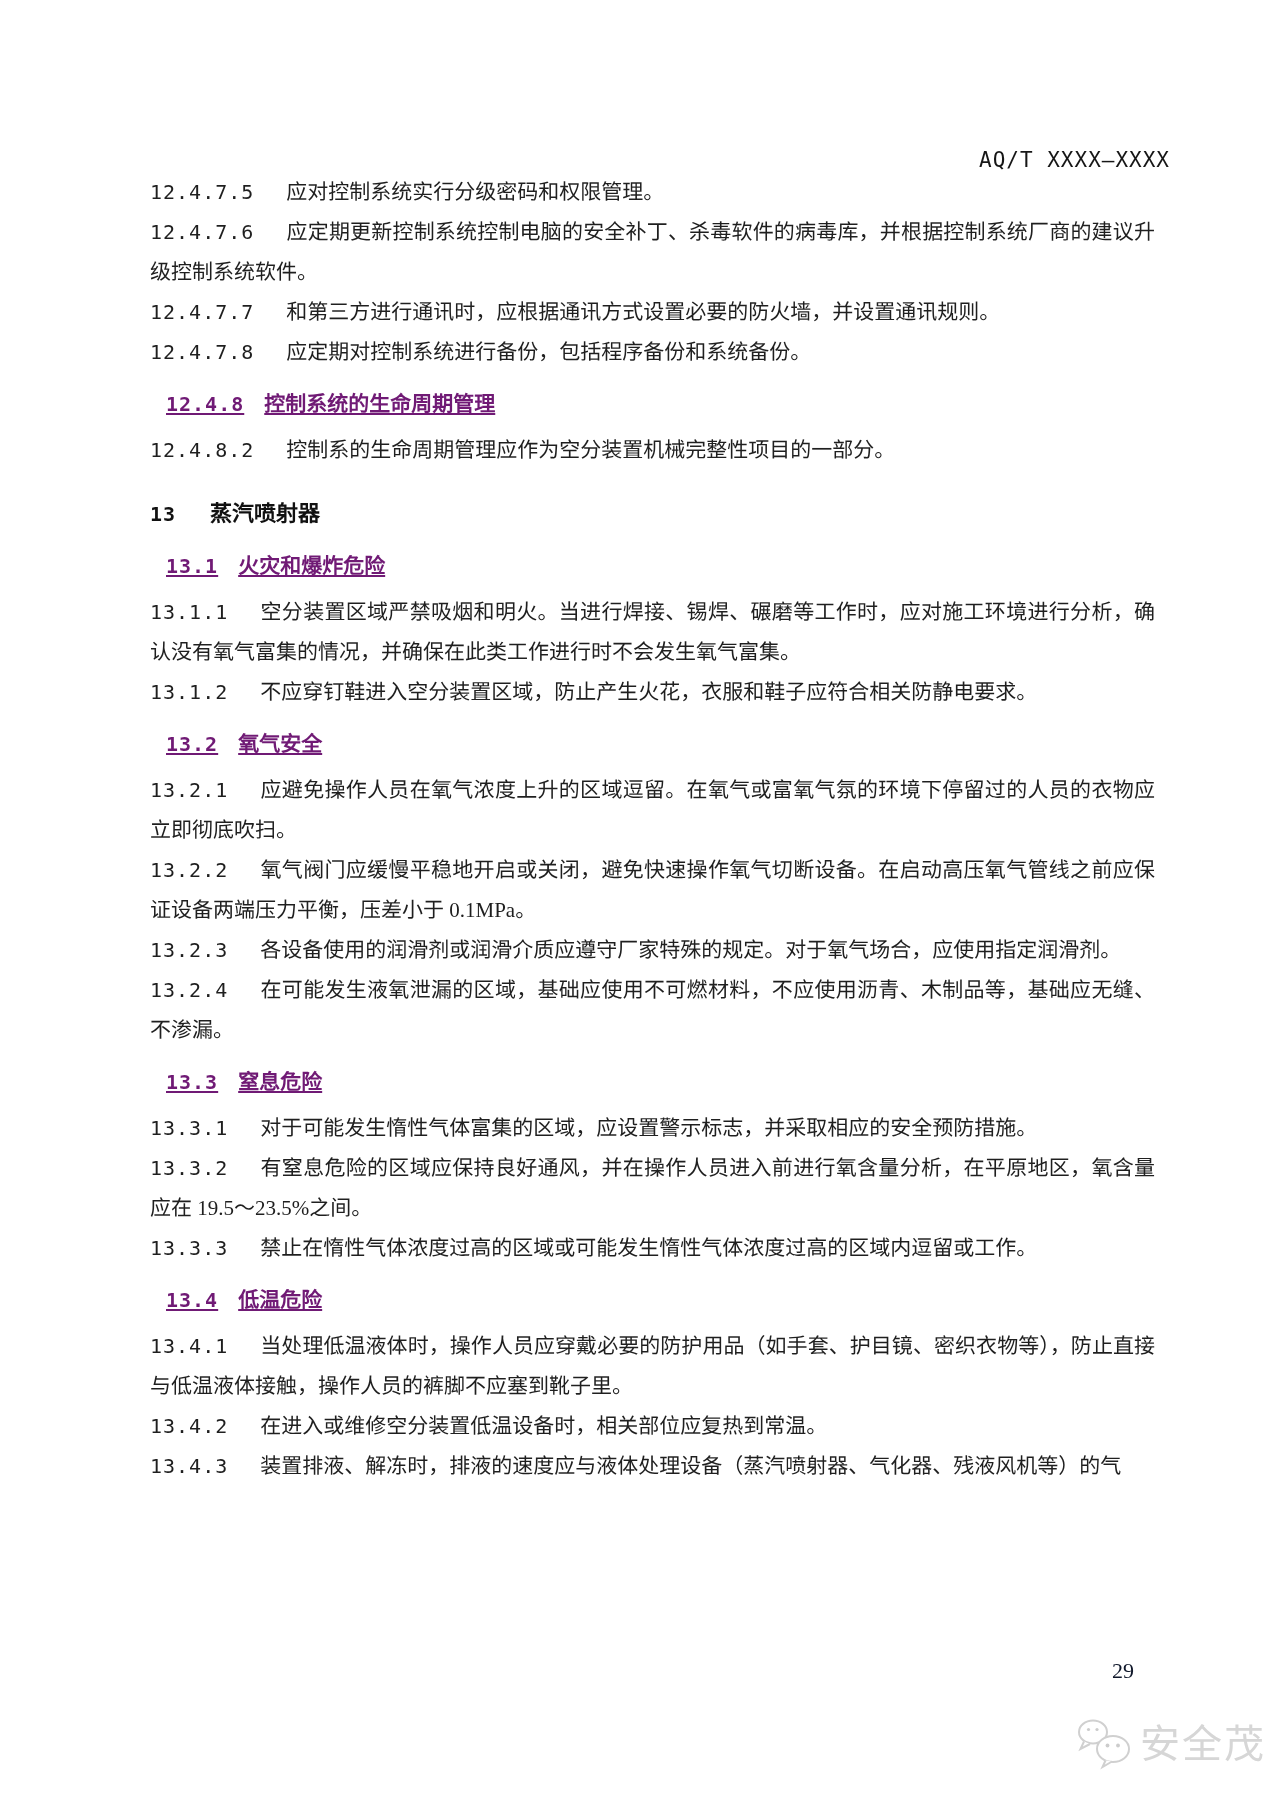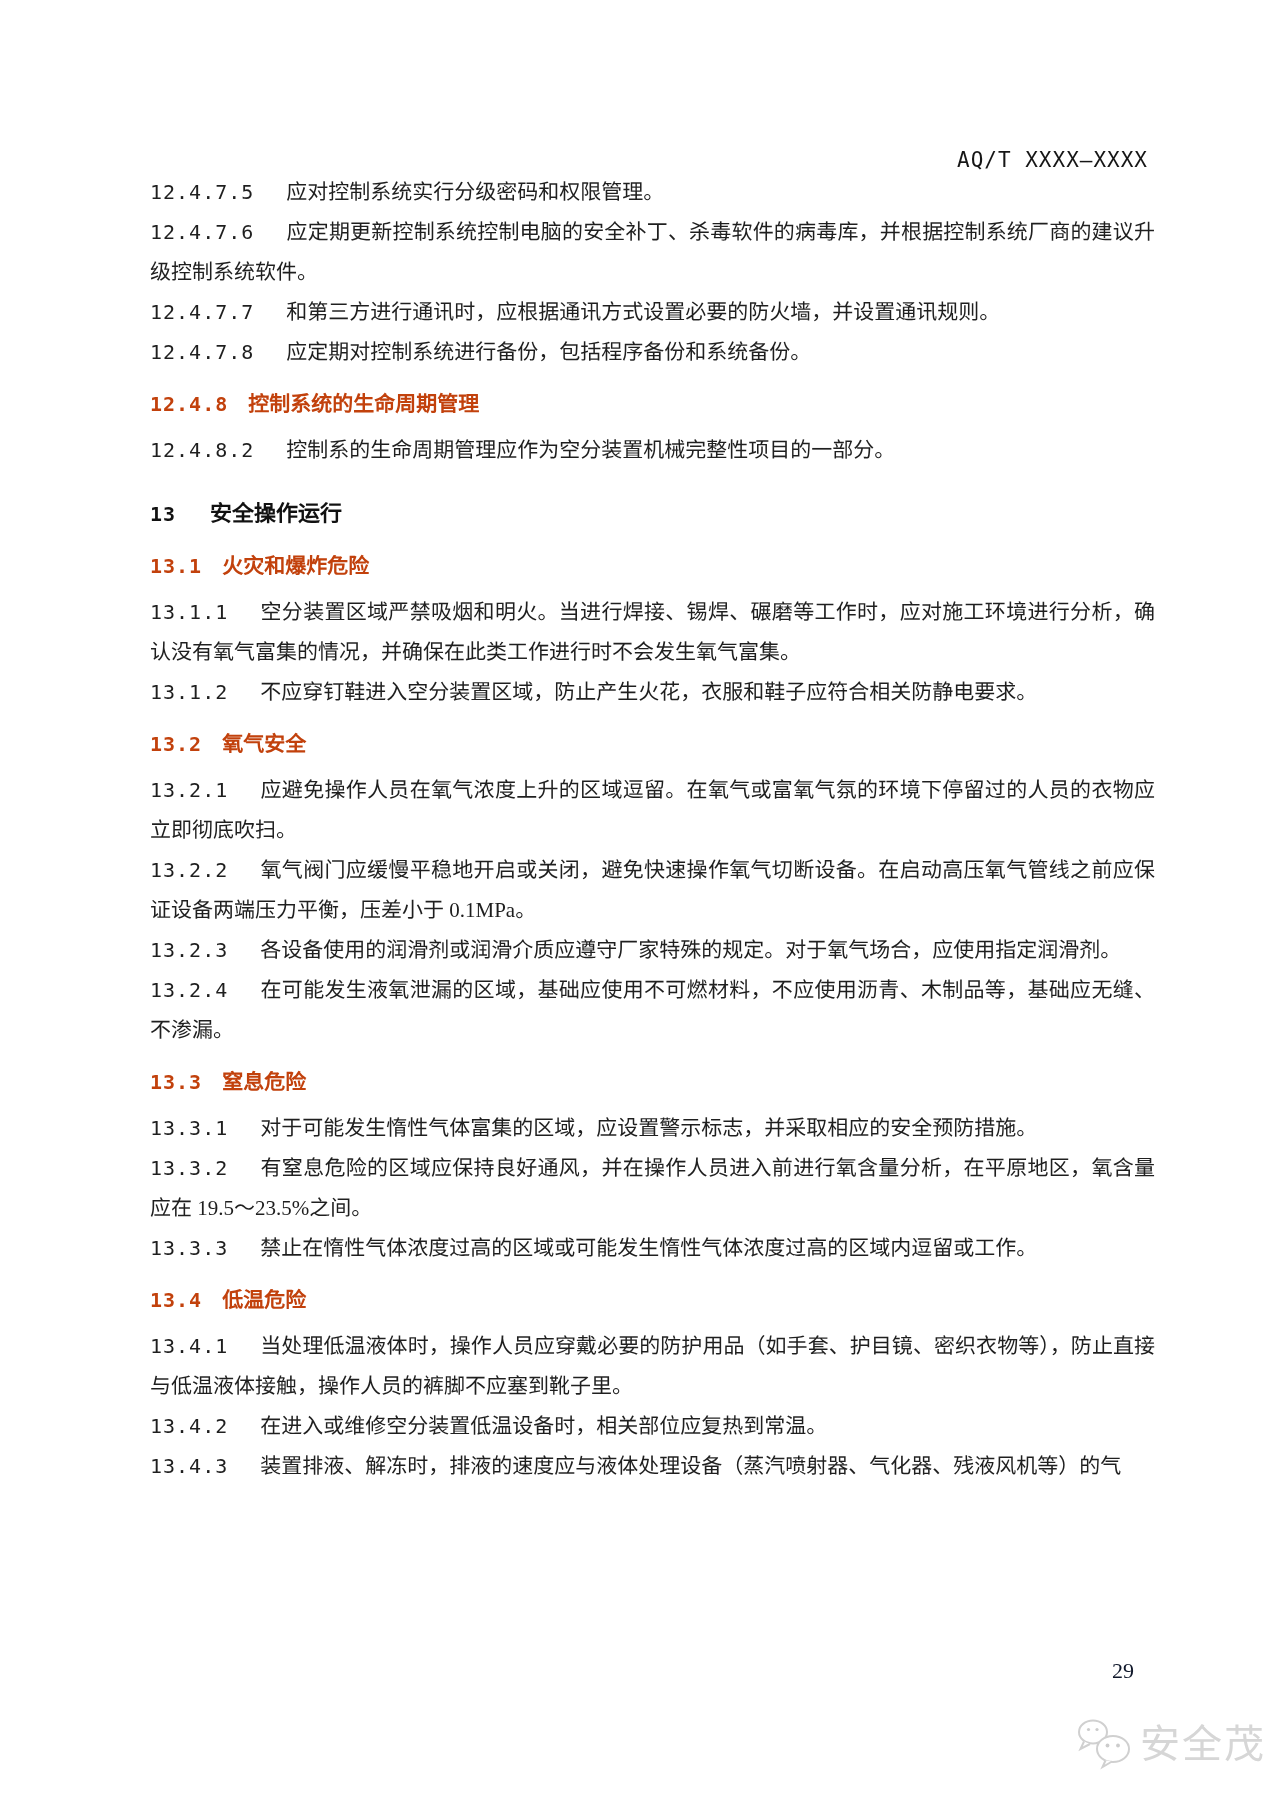--- a/index.html
+++ b/index.html
@@ -15,21 +15,21 @@
     inset: 0;
     width: 1280px;
     height: 1810px;
     background: #ffffff;
     color: #1f1f1f;
     font-family: "Liberation Serif", "DejaVu Serif", serif;
   }
   .running-header {
     position: absolute;
     top: 148px;
-    right: 132px;
+    right: 110px;
     font-family: "DejaVu Sans Mono", "Liberation Mono", monospace;
     font-size: 21px;
     letter-spacing: 1px;
     color: #161616;
     white-space: nowrap;
   }
   .body-col {
     position: absolute;
     left: 150px;
     top: 172px;
@@ -43,25 +43,26 @@
     color: #1f1f1f;
   }
   .num {
     font-family: "DejaVu Sans Mono", "Liberation Mono", monospace;
     font-size: 20px;
     letter-spacing: 1px;
     margin-right: 32px;
     white-space: nowrap;
   }
   .h2 {
-    margin: 12px 0 6px 0;
+    margin: 12px 0 6px 16px;
     font-size: 21px;
     line-height: 40px;
     font-weight: bold;
-    color: #c2410c;
+    color: #701a75;
+    text-decoration: underline;
   }
   .h2 .num { margin-right: 20px; font-weight: bold; }
   .h1 {
     margin: 24px 0 10px 0;
     font-size: 22px;
     line-height: 40px;
     font-weight: bold;
     color: #111111;
   }
   .h1 .num { margin-right: 34px; font-weight: bold; }
@@ -108,21 +109,21 @@
     <p class="clause"><span class="num">12.4.7.7</span><span>和第三方进行通讯时，应根据通讯方式设置必要的防火墙，并设置通讯规则。</span></p>
 
     <p class="clause"><span class="num">12.4.7.8</span><span>应定期对控制系统进行备份，包括程序备份和系统备份。</span></p>
 
 
     <div class="h2"><span class="num">12.4.8</span><span>控制系统的生命周期管理</span></div>
 
 
     <p class="clause"><span class="num">12.4.8.2</span><span>控制系的生命周期管理应作为空分装置机械完整性项目的一部分。</span></p>
 
-    <div class="h1"><span class="num">13</span><span>安全操作运行</span></div>
+    <div class="h1"><span class="num">13</span><span>蒸汽喷射器</span></div>
 
     <div class="h2"><span class="num">13.1</span><span>火灾和爆炸危险</span></div>
 
     <p class="clause"><span class="num">13.1.1</span><span>空分装置区域严禁吸烟和明火。当进行焊接、锡焊、碾磨等工作时，应对施工环境进行分析，确认没有氧气富集的情况，并确保在此类工作进行时不会发生氧气富集。</span></p>
 
     <p class="clause"><span class="num">13.1.2</span><span>不应穿钉鞋进入空分装置区域，防止产生火花，衣服和鞋子应符合相关防静电要求。</span></p>
 
     <div class="h2"><span class="num">13.2</span><span>氧气安全</span></div>
 
     <p class="clause"><span class="num">13.2.1</span><span>应避免操作人员在氧气浓度上升的区域逗留。在氧气或富氧气氛的环境下停留过的人员的衣物应立即彻底吹扫。</span></p>

